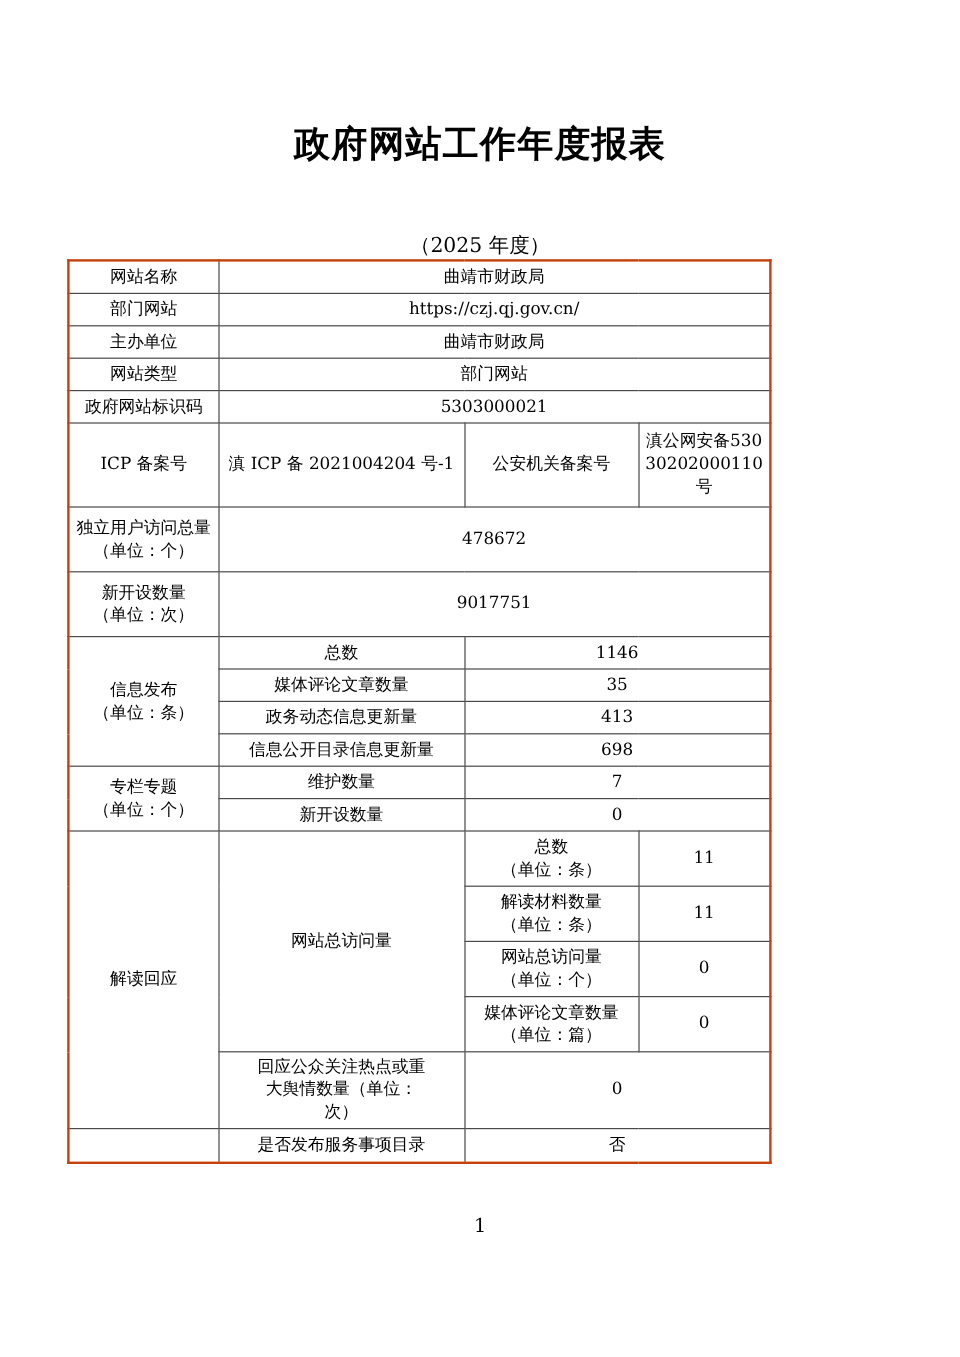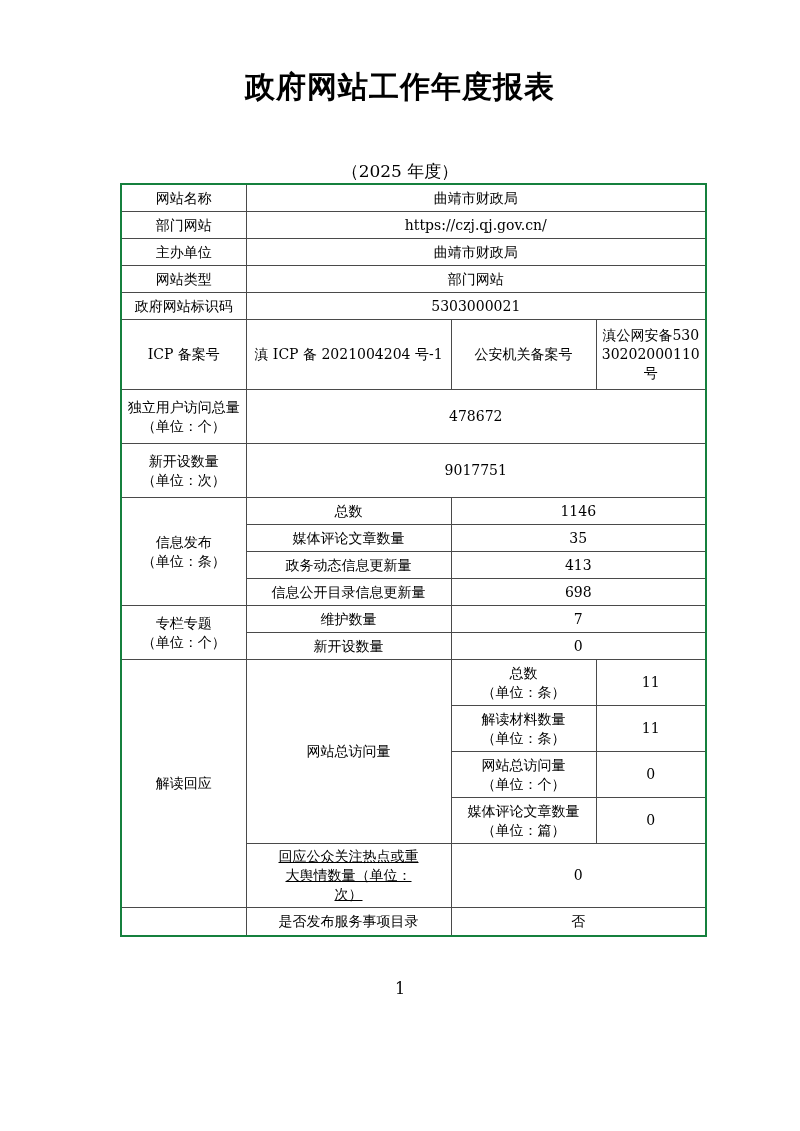--- a/index.html
+++ b/index.html
@@ -2,45 +2,45 @@
 <html><head>
 <meta charset="utf-8">
 <style>
   html, body { margin: 0; padding: 0; background: #ffffff; }
   body {
     width: 800px; height: 1131px;
     font-family: "DejaVu Serif", "Liberation Serif", serif;
     color: #000;
     position: relative;
   }
-  .doc { padding-top: 67px; }
+  .doc { padding-top: 100px; }
   .title {
     text-align: center;
     font-size: 30px;
     font-weight: bold;
     font-family: "DejaVu Sans", "Liberation Sans", sans-serif;
     letter-spacing: 1px;
     margin: 0;
   }
   .subtitle {
     text-align: center;
     font-size: 17px;
     margin-top: 52px;
   }
   .reporting-unit {
     margin: 54px 0 4px 118px;
     font-size: 15px;
     font-weight: bold;
   }
   table.report {
-    margin-left: 120px;
+    margin-left: 56px;
     width: 585px;
     border-collapse: collapse;
     table-layout: fixed;
-    border: 2px solid #15803d;
+    border: 2px solid #c2410c;
   }
   table.report td {
     border: 1px solid #4a4a4a;
     text-align: center;
     vertical-align: middle;
     font-size: 14px;
     line-height: 19px;
     padding: 3px 4px;
     overflow: hidden;
     word-wrap: break-word;
@@ -50,21 +50,20 @@
   tr.h70 > td { height: 63px; }
   tr.h54 > td { height: 47px; }
   tr.h46 > td { height: 39px; }
   tr.h56 > td { height: 49px; }
   tr.h28 > td { height: 21px; }
   td.break-all { word-break: break-all; }
   td.narrow-wrap .wrap-box {
     display: inline-block;
     max-width: 152px;
     vertical-align: middle;
-    text-decoration: underline;
   }
   .page-number {
     text-align: center;
     font-size: 16px;
     margin-top: 42px;
   }
 </style>
 </head>
 <body>
 

